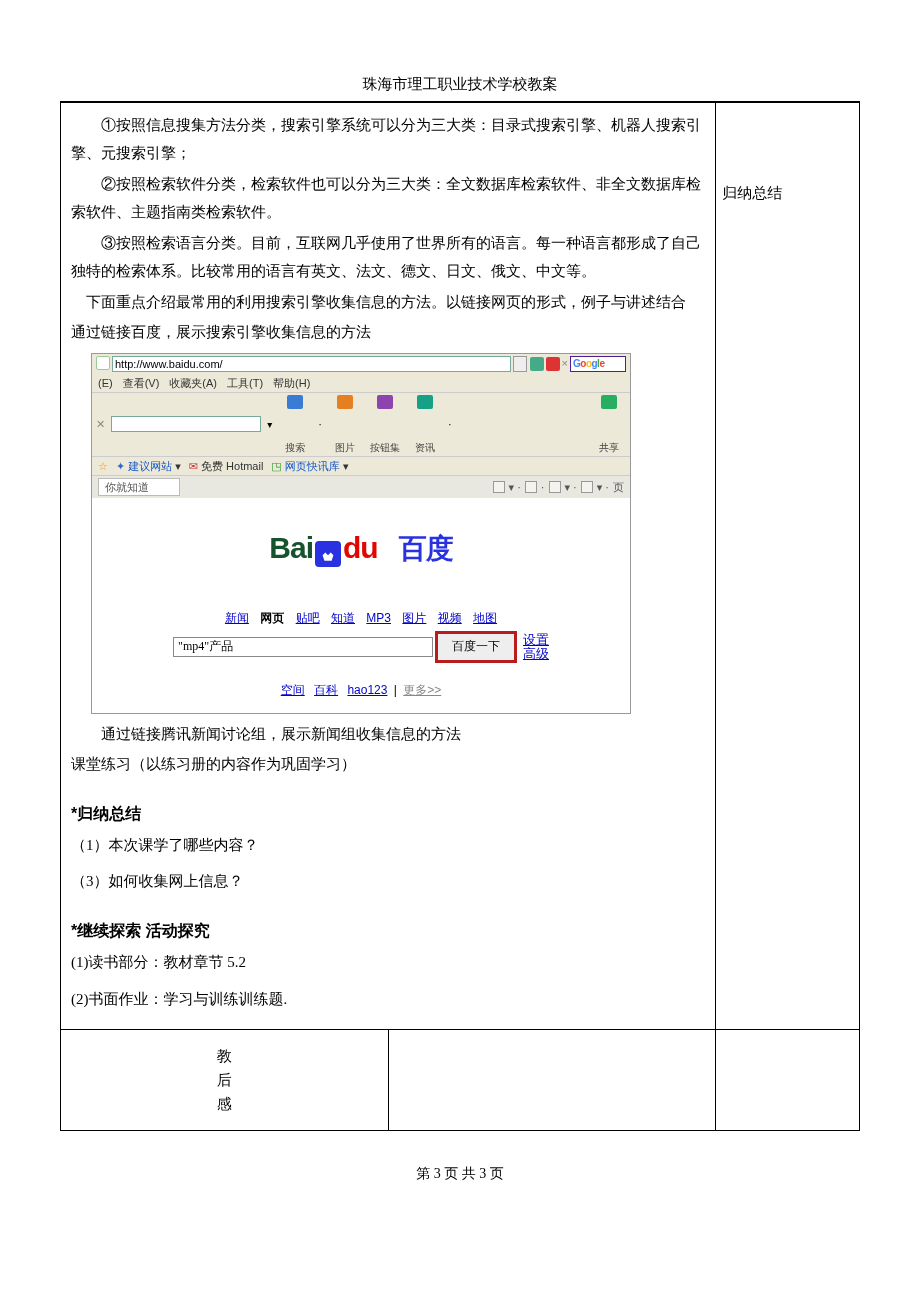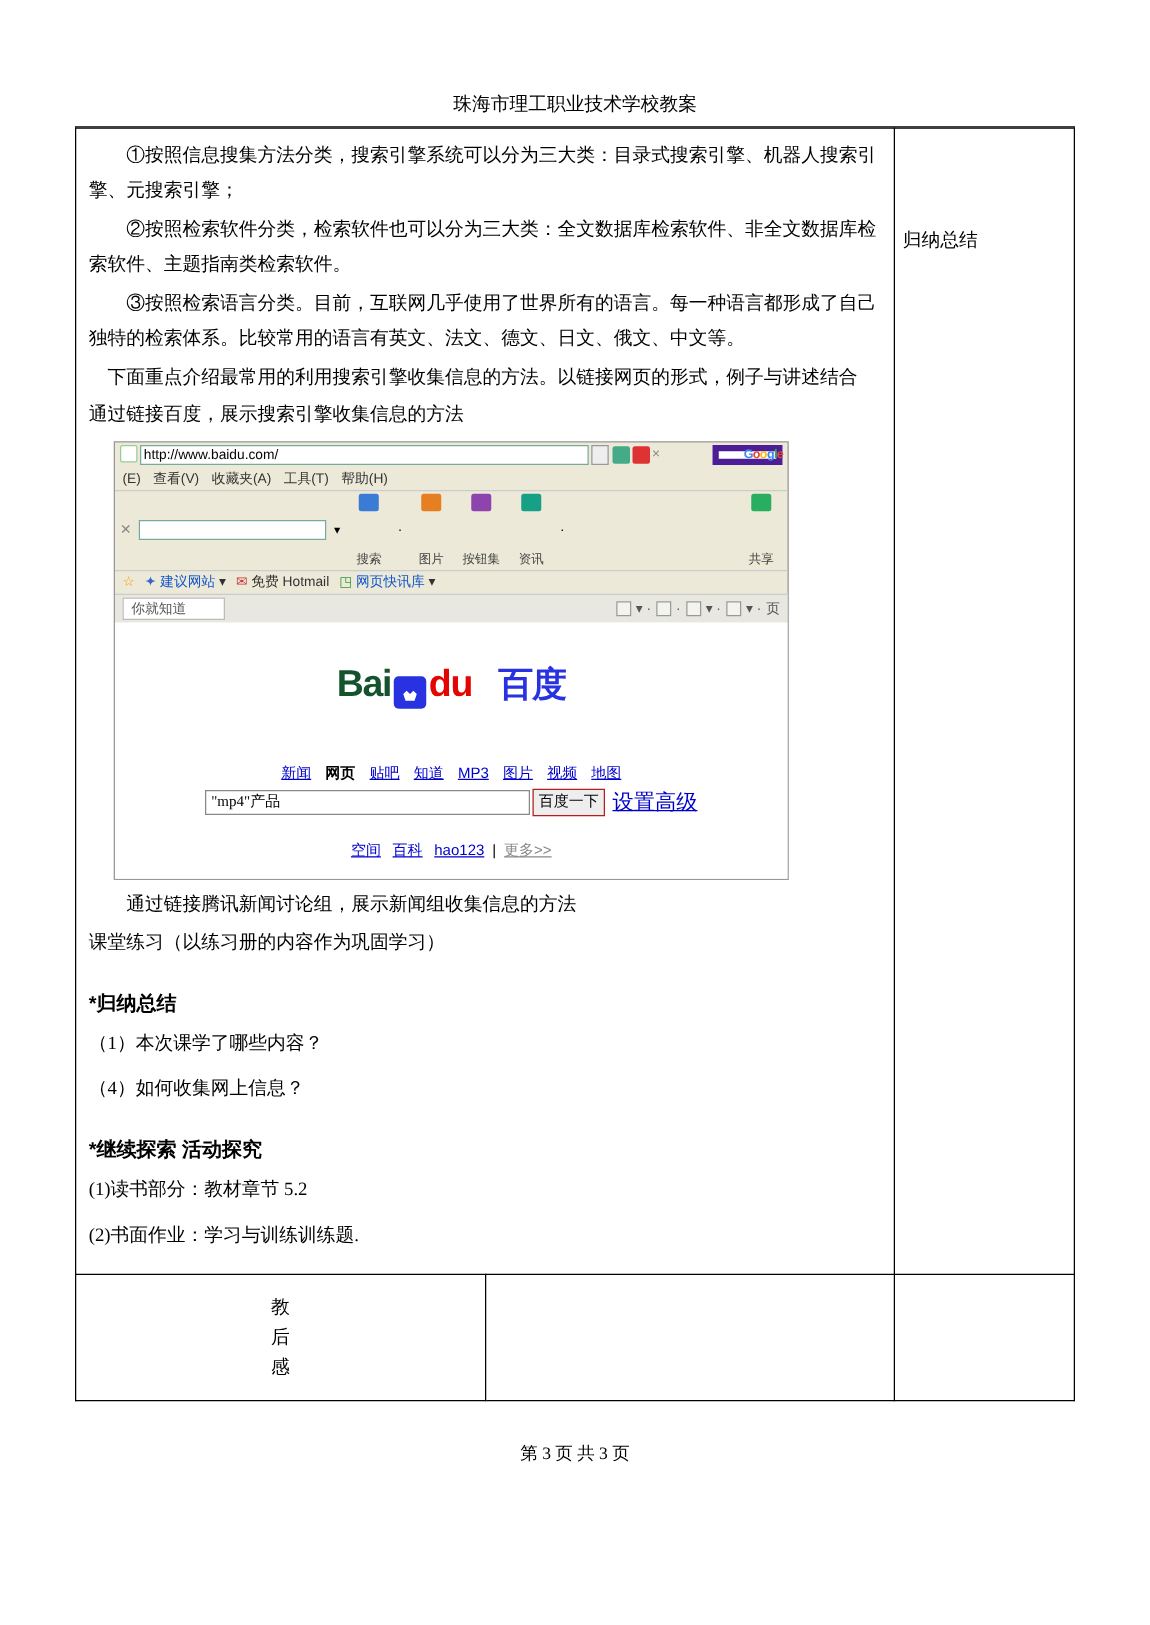--- a/index.html
+++ b/index.html
@@ -75,24 +75,23 @@
     .bm-addr input {
       flex:1; height:16px; font-size:11px; padding:0 18px 0 2px;
       border:1px solid #7a9; background:#fff;
     }
     .bm-dropbtn { width:14px; height:16px; background:#eee; border:1px solid #999; display:inline-block; }
     .bm-sicons { display:flex; gap:2px; align-items:center; }
     .ico { width:14px; height:14px; display:inline-block; border-radius:2px; }
     .ico-refresh { background:#4a8; }
     .ico-stop { background:#d33; }
     .ico-g {
-      width:56px; height:16px; border:5px solid #4c1d95; background:#fff;
-      display:flex; align-items:center; justify-content:flex-start; padding-left:20px;
+      width:56px; height:16px; border:1px solid #4c1d95; background:#fff;
+      display:flex; align-items:center; justify-content:flex-start; padding-left:2px;
       font-size:10px;
-      margin-left:40px;
     }
     .g-logo {
       font-weight:bold; letter-spacing:-0.5px;
     }
     .g-logo .b{color:#4285f4;} .g-logo .r{color:#ea4335;}
     .g-logo .y{color:#fbbc05;} .g-logo .g{color:#34a853;}
     .bm-menu { color:#333; padding:2px 6px; font-size:11px; display:flex; gap:10px; }
     .bm-tool {
       display:flex; align-items:center; gap:6px; padding:2px 4px;
       border-top:1px solid #ccc; border-bottom:1px solid #ccc;
@@ -146,24 +145,24 @@
     .nav-links a { color:#0000cc; text-decoration:underline; margin:0 4px; }
     .nav-links .active { color:#000; text-decoration:none; font-weight:bold; }
     .search-row {
       margin-top:4px; display:flex; justify-content:center; align-items:center; gap:2px;
     }
     .search-row input[type=text]{
       width:260px; height:20px; border:1px solid #888; padding:0 4px;
       font-size:12px; font-family:"SimSun";
     }
     .search-row .btn {
-      height:22px; border:1px solid #b91c1c; background:#eee;
-      padding:0 4px; font-size:12px; font-family:"SimSun";
-    }
-    .side-links { display:flex; flex-direction:row; font-size:17px; margin-left:4px;font-family:Liberation Serif, serif; }
+      height:32px; border:3px solid #b91c1c; background:#eee;
+      padding:0 14px; font-size:12px; font-family:"SimSun";
+    }
+    .side-links { display:flex; flex-direction:column; font-size:13px; margin-left:4px;font-family:Liberation Serif, serif; }
     .side-links a{ color:#0000cc; text-decoration:underline; line-height:1.1;}
     .bottom-links { margin-top:20px; font-size:12px; }
     .bottom-links a { color:#0000cc; text-decoration:underline; margin:0 3px;}
     .bottom-links .more{ color:#888; text-decoration:underline;}
   </style>
 </head>
 <body>
 
 <div class="header-title">珠海市理工职业技术学校教案</div>
 
@@ -279,21 +278,21 @@
             <a class="more">更多&gt;&gt;</a>
           </div>
         </div>
       </div>
 
       <p class="para">通过链接腾讯新闻讨论组，展示新闻组收集信息的方法</p>
       <p class="no-indent">课堂练习（以练习册的内容作为巩固学习）</p>
 
       <p class="section-h">*归纳总结</p>
       <p class="no-indent">（1）本次课学了哪些内容？</p>
-      <p class="no-indent" style="margin-top:8px;">（4）如何收集网上信息？</p>
+      <p class="no-indent" style="margin-top:8px;">（3）如何收集网上信息？</p>
 
       <p class="section-h">*继续探索  活动探究</p>
       <p class="no-indent">(1)读书部分：教材章节 5.2</p>
       <p class="no-indent" style="margin-top:8px; margin-bottom:8px;">(2)书面作业：学习与训练训练题.</p>
 
     </td>
     <td class="note-cell">
       <span class="note-text">归纳总结</span>
     </td>
   </tr>

